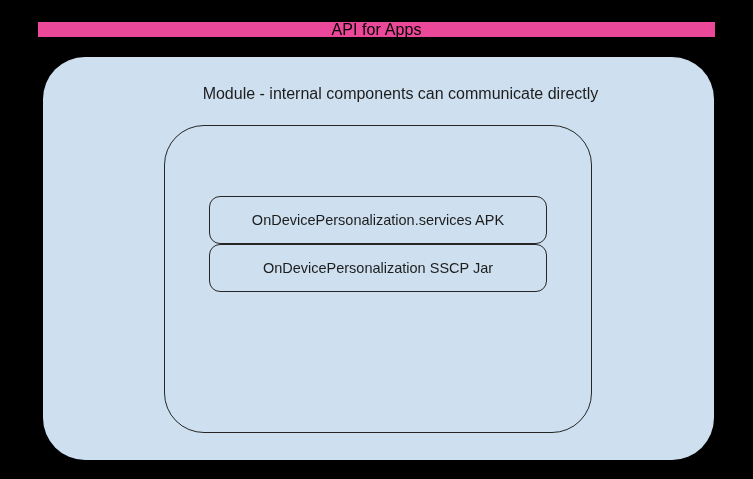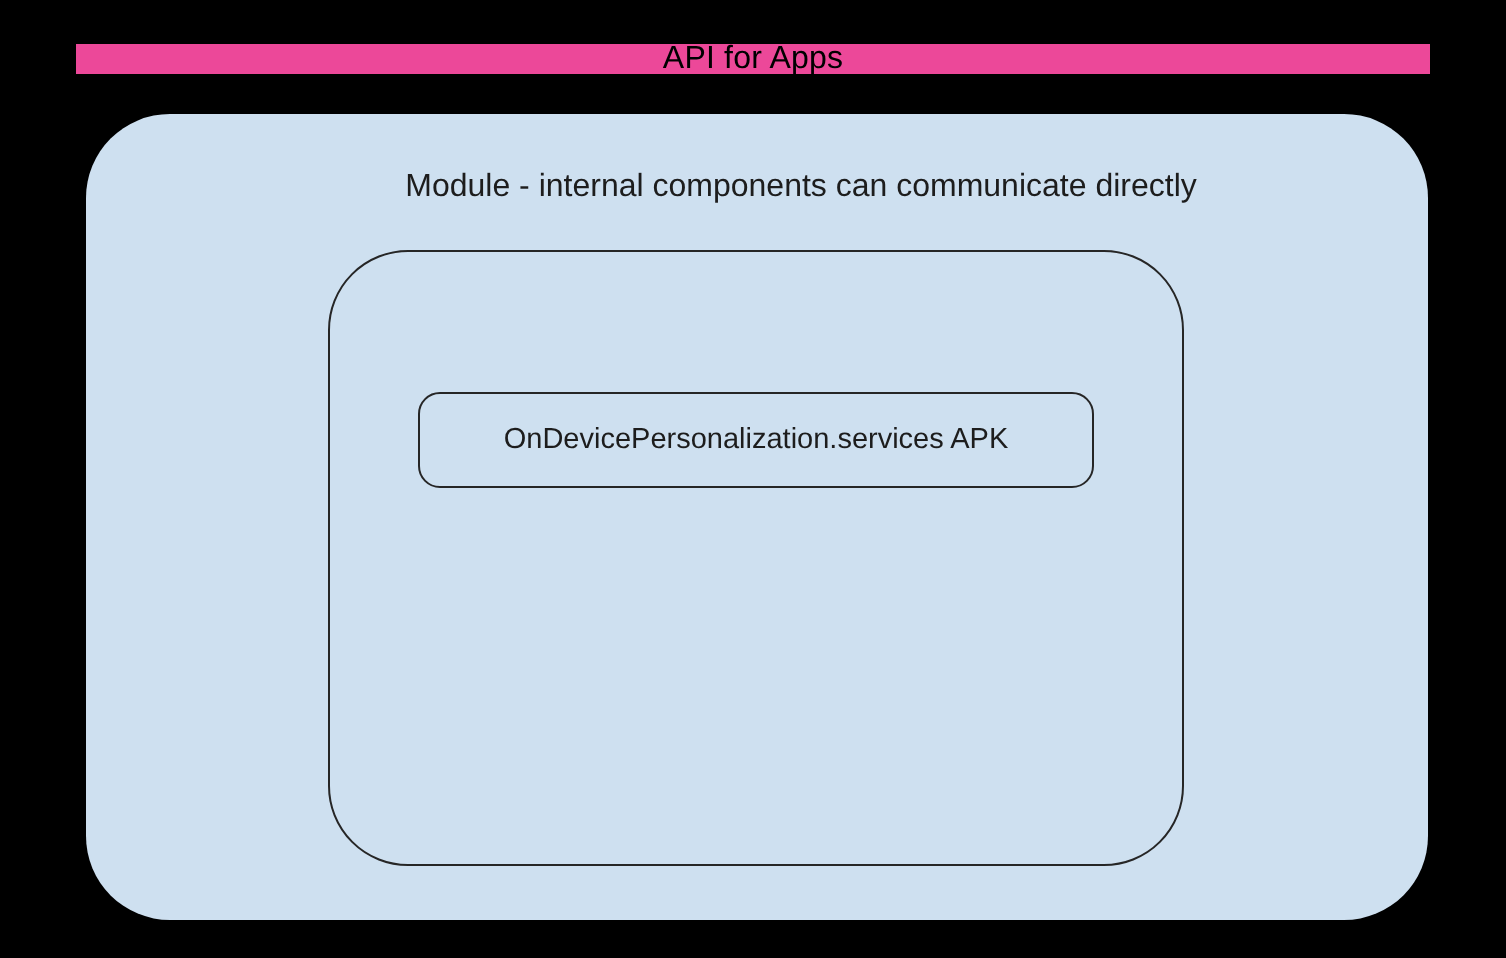--- a/index.html
+++ b/index.html
@@ -123,17 +123,20 @@
     <div class="inner-container">
 
       <div class="component-list">
 
         <div class="component-box">
           <span class="component-label">OnDevicePersonalization.services APK</span>
         </div>
 
 
 
+        <div class="component-box">
+          <span class="component-label">OnDevicePersonalization SSCP Jar</span>
+        </div>
 
       </div>
     </div>
   </div>
 </div>
 
 </body></html>

